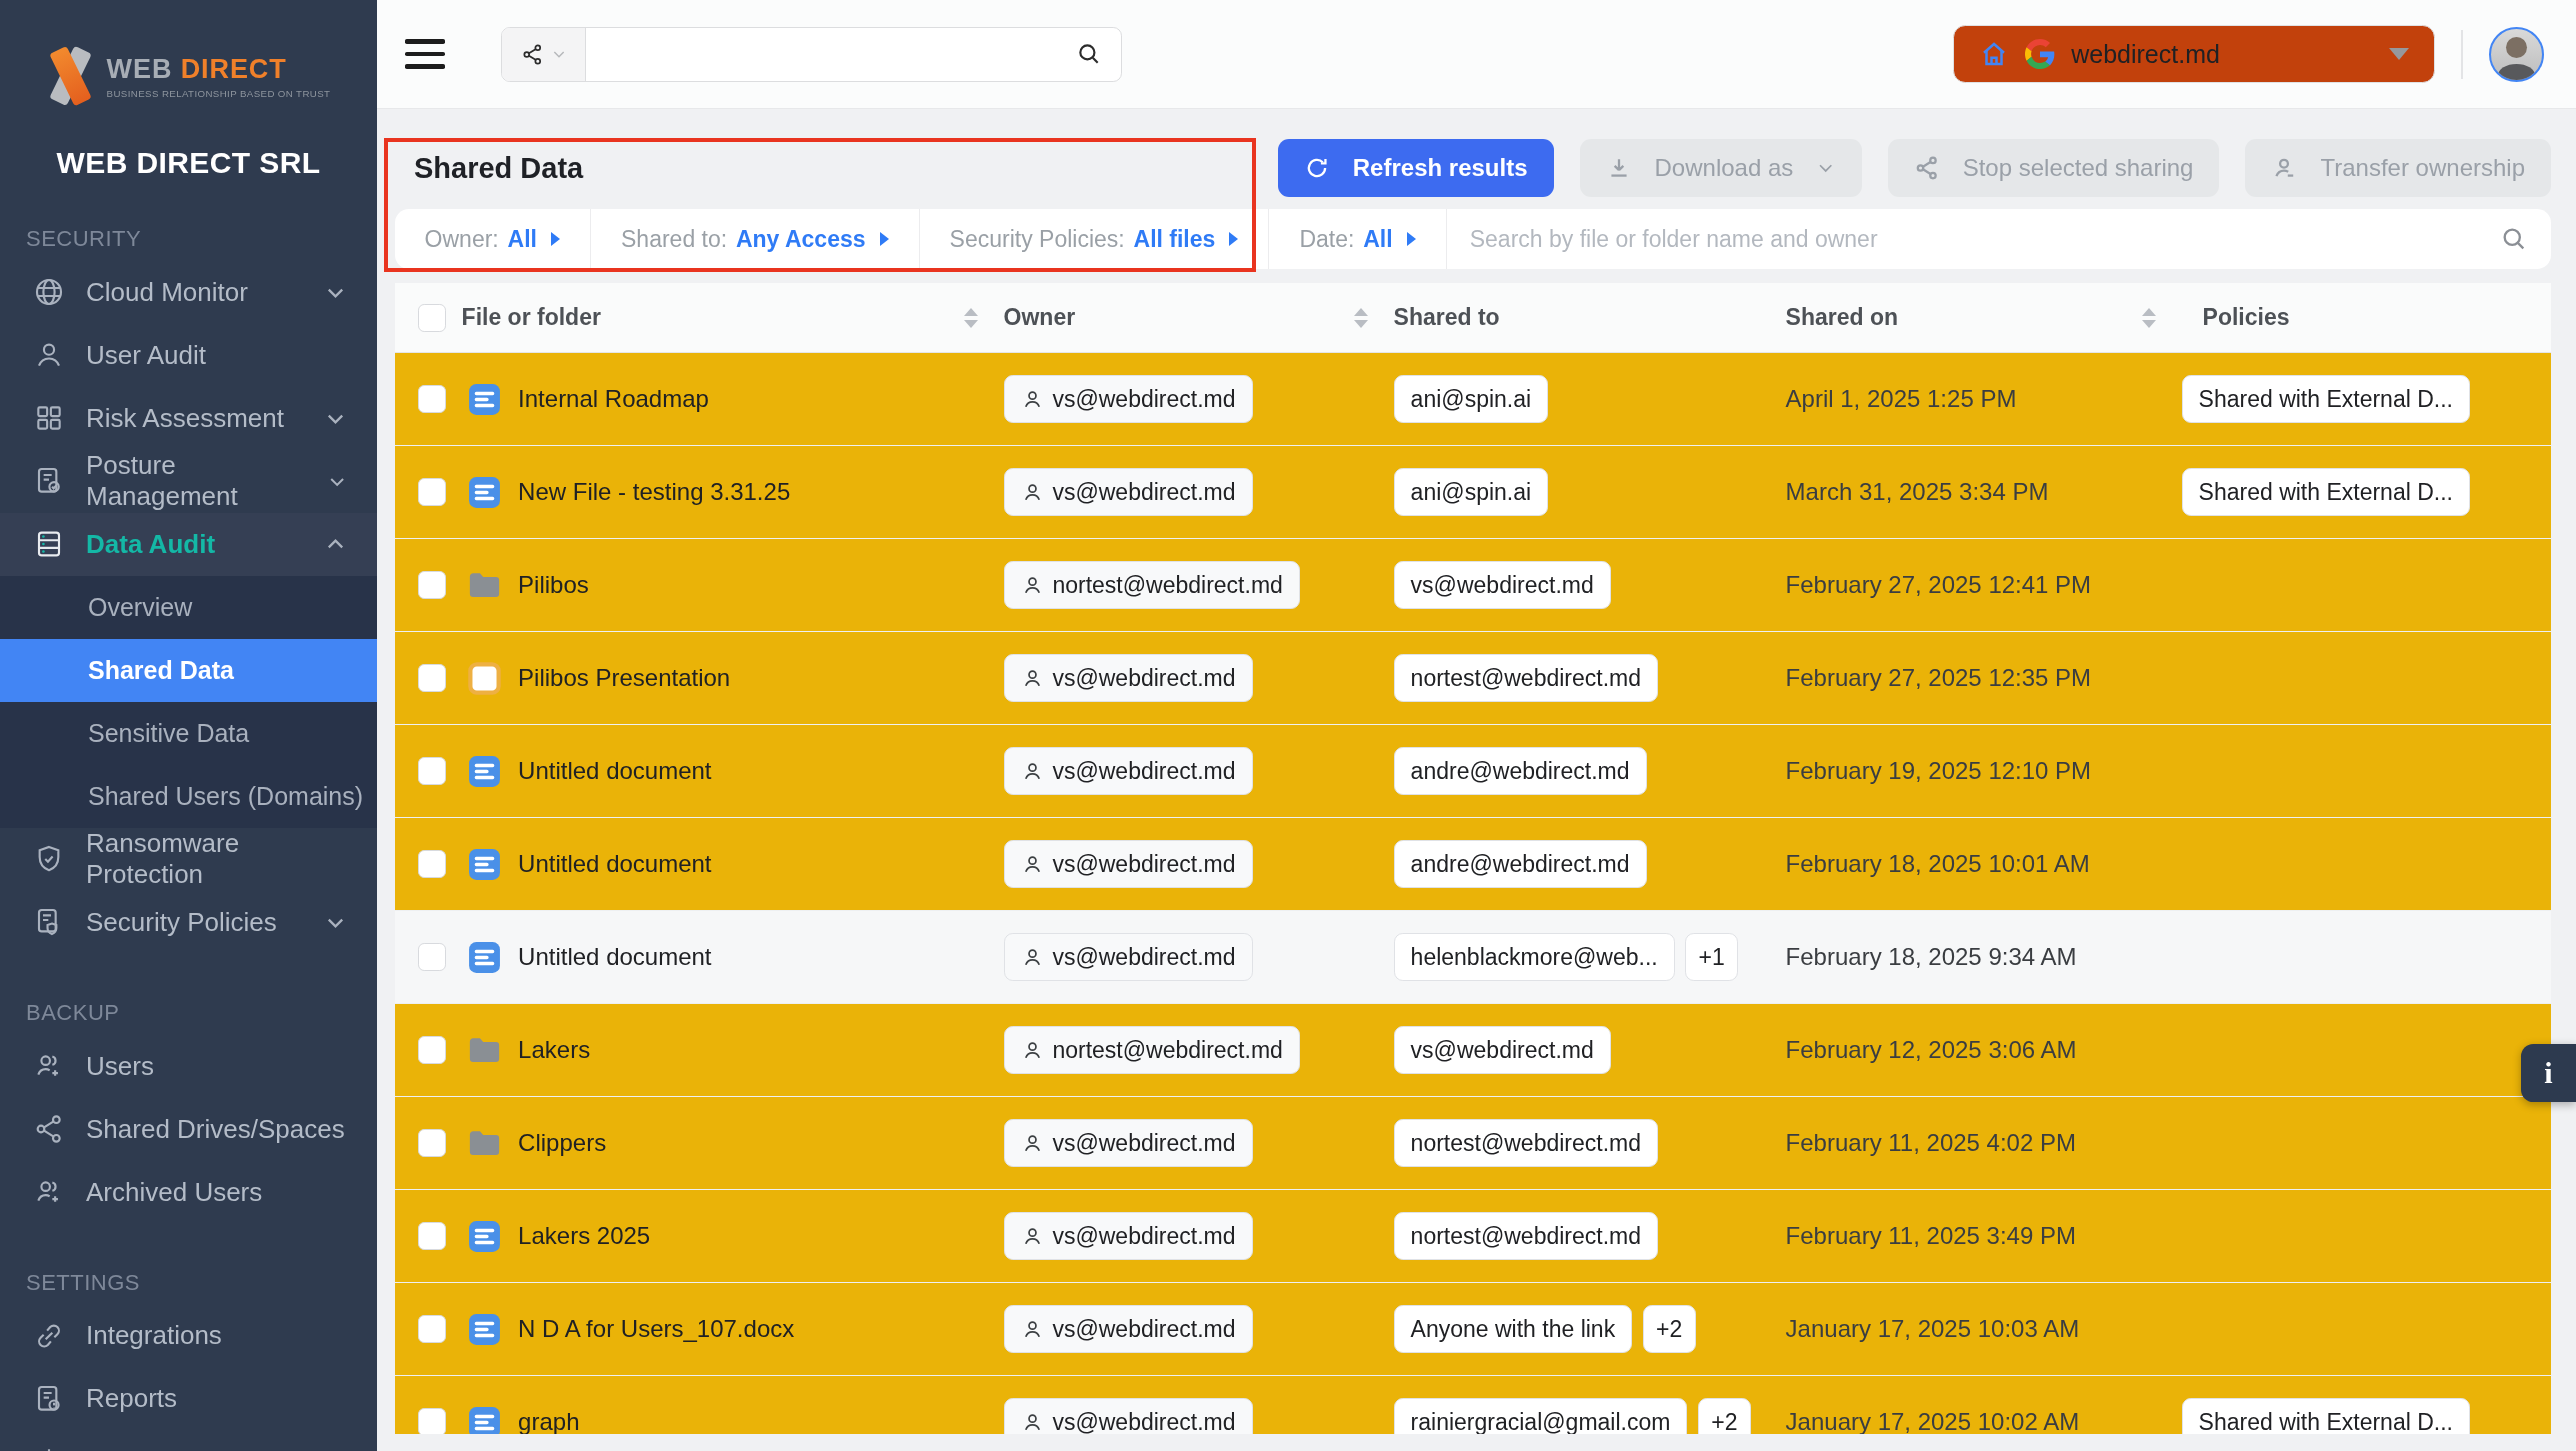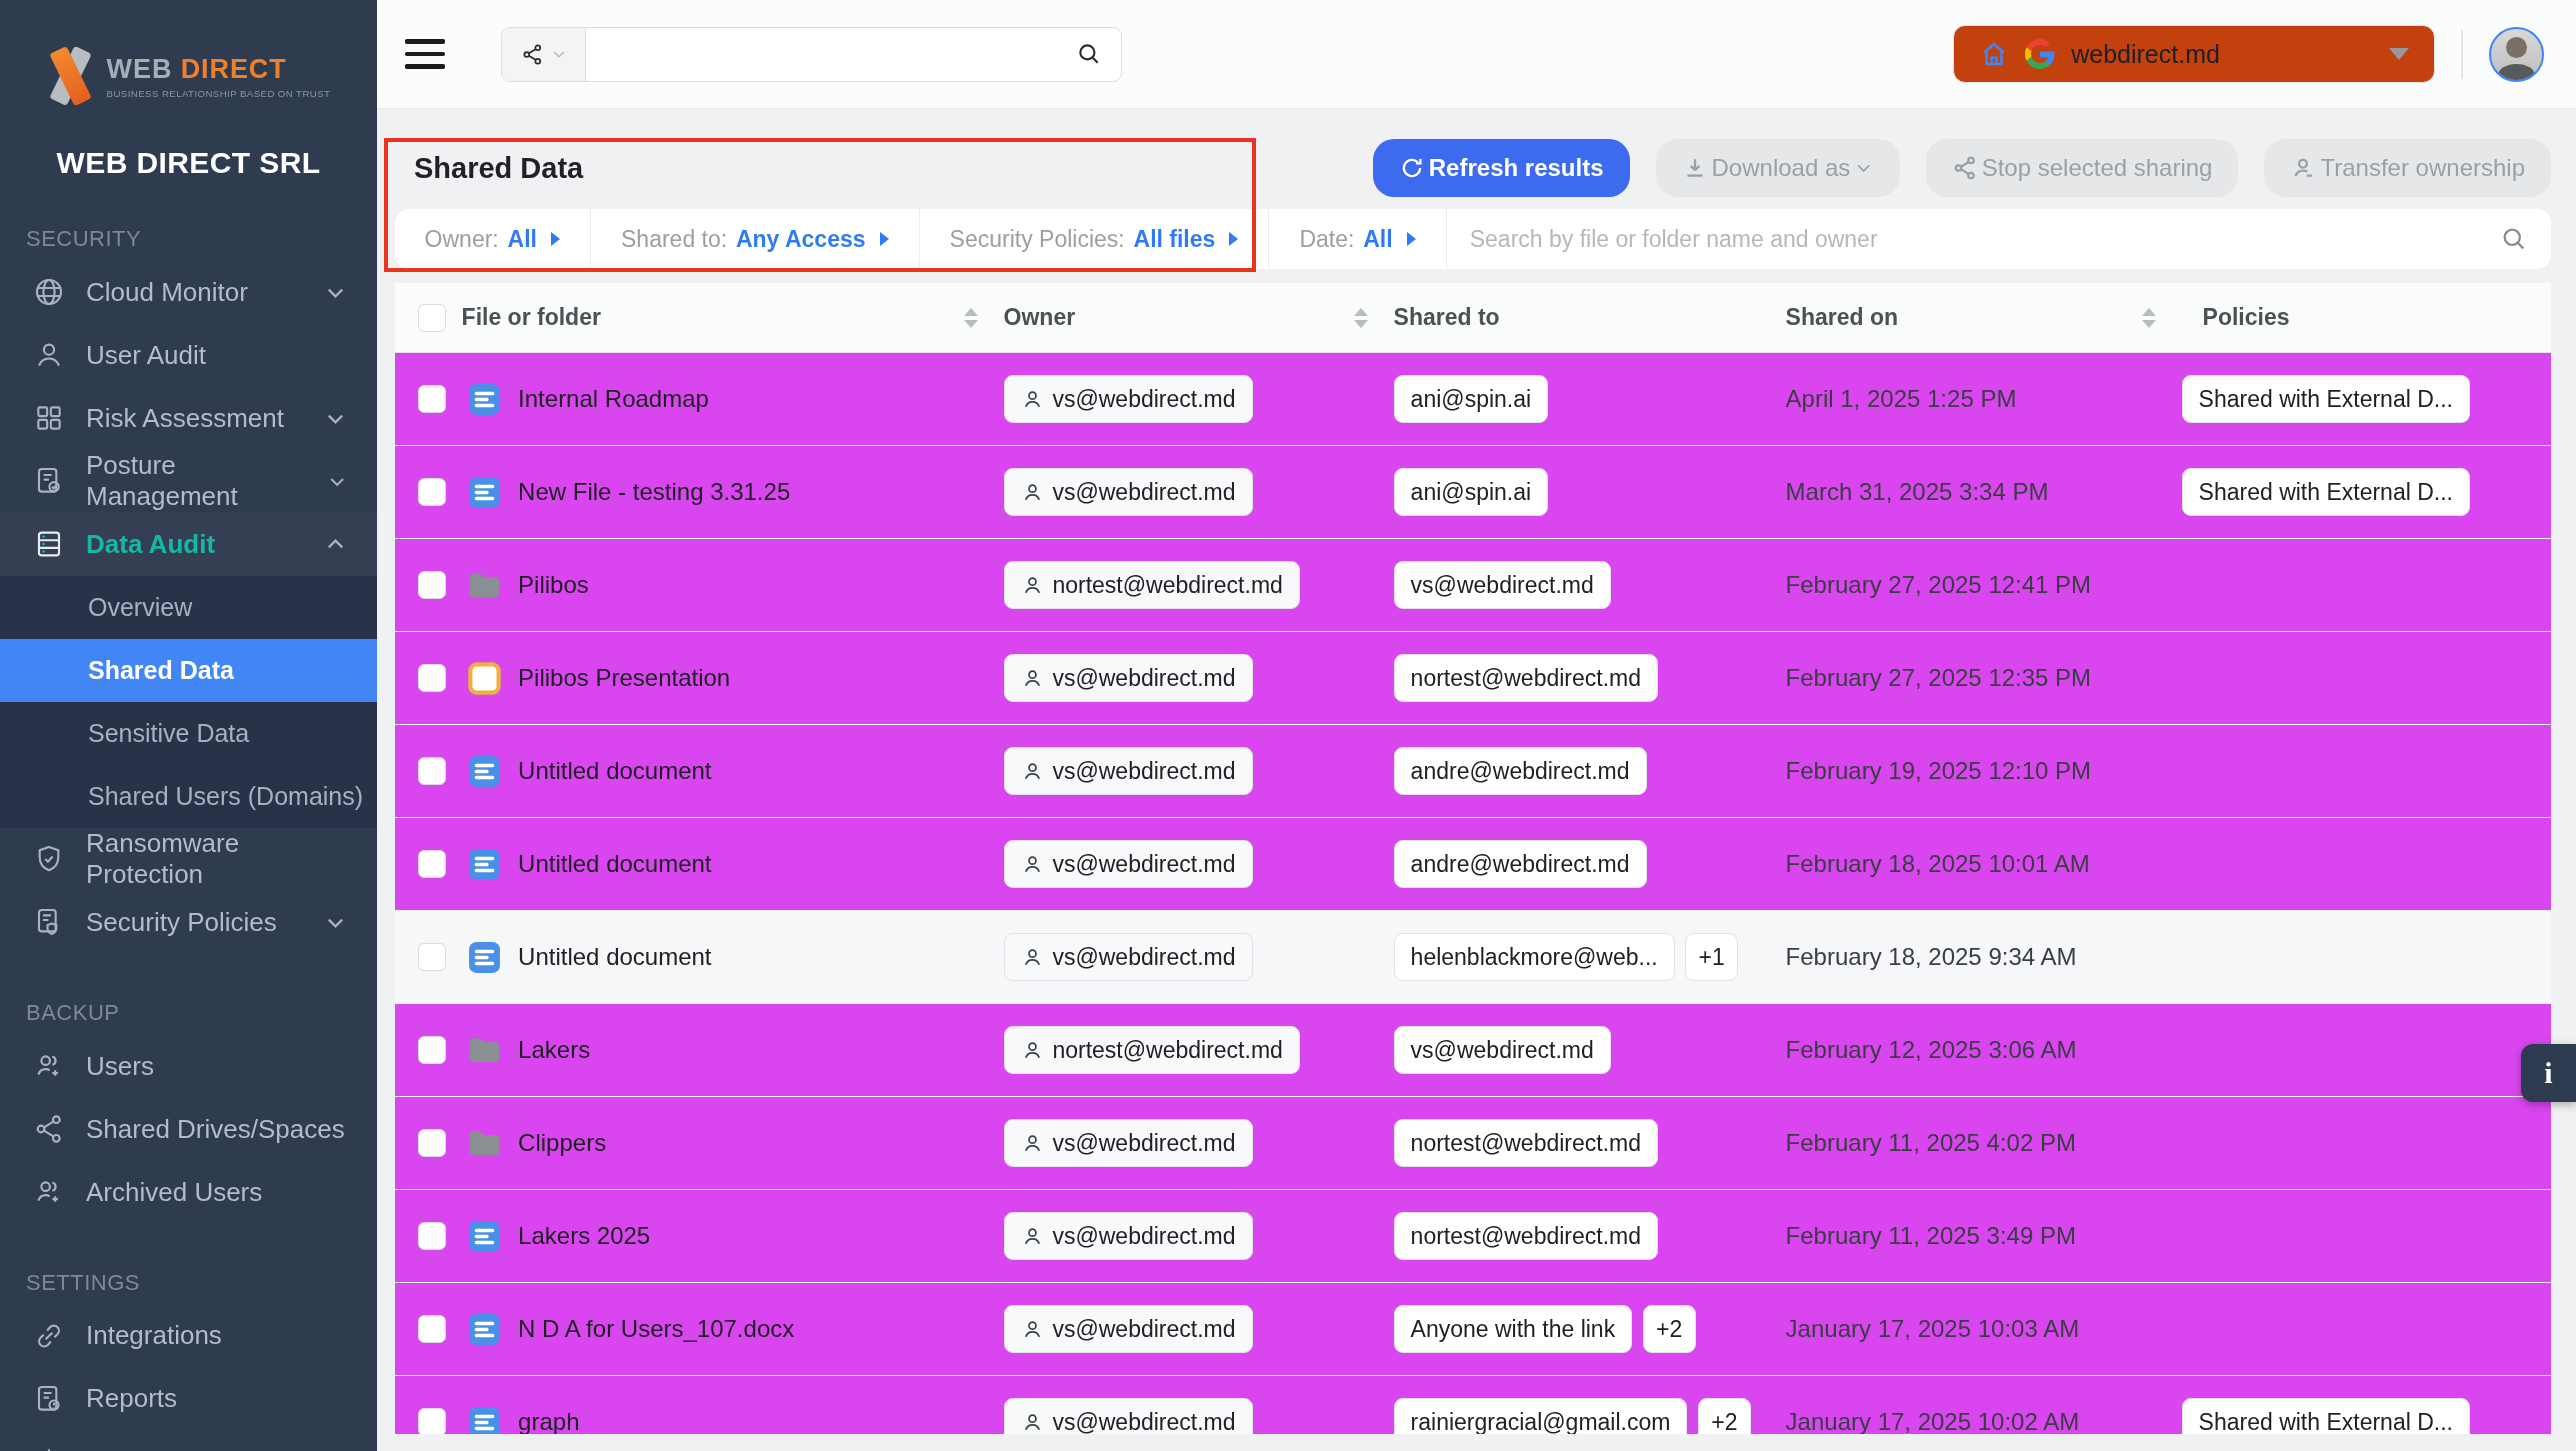--- a/index.html
+++ b/index.html
@@ -49,21 +49,21 @@
   .vdivider { width:1.8px; height:49px; background:#e3e4e6; margin:0 26px; }
   .avatar { width:55px; height:55px; border-radius:50%; border:2.6px solid #4285f4; background:linear-gradient(#d9d9d9,#bdbdbd); position:relative; overflow:hidden; cursor:pointer; }
   .avatar::before { content:""; position:absolute; top:8px; left:15px; width:21px; height:21px; border-radius:50%; background:#7c6f63; }
   .avatar::after { content:""; position:absolute; bottom:-7px; left:7px; width:37px; height:23px; border-radius:50% 50% 0 0; background:#58595c; }
 
   .content { position:relative; height:1343px; overflow:hidden; padding:0 25px 0 17.6px; background:#f0f1f3; }
 
   .header-row { margin-top:30px; height:58px; display:flex; align-items:center; }
   .page-title { font-size:29px; font-weight:700; color:#1f2126; margin-left:19.4px; }
   .header-buttons { margin-left:auto; display:flex; gap:26px; }
-  .btn { height:58px; border-radius:21px; display:flex; align-items:center; gap:4px; padding:0 26px; font-size:24px; cursor:pointer; border:none;text-align:center; }
+  .btn { height:58px; border-radius:11px; display:flex; align-items:center; gap:23px; padding:0 26px; font-size:24px; cursor:pointer; border:none;text-align:center; }
   .btn svg { width:26px; height:26px; fill:none; stroke-width:2.1; }
   .btn-primary { background:#3d6bf0; color:#fff; font-weight:600; }
   .btn-primary svg { stroke:#fff; }
   .btn-disabled { background:#e5e7e9; color:#9aa0a8; }
   .btn-disabled svg { stroke:#9aa0a8; }
   .btn .dl-chev { width:19.4px; height:19.4px; }
 
   .filter-bar { margin-top:12.3px; height:60px; background:#fff; border-radius:14px; display:flex; align-items:center; overflow:hidden; }
   .filter-seg { height:100%; display:flex; align-items:center; gap:8.8px; padding:0 30px; border-right:0.9px solid #ececee; cursor:pointer; white-space:nowrap; }
   .filter-label { font-size:23px; color:#9aa0a6; }
@@ -71,21 +71,21 @@
   .filter-caret { width:0; height:0; border-top:7px solid transparent; border-bottom:7px solid transparent; border-left:9.7px solid #2f7bf6; margin-left:5.3px; }
   .filter-search { flex:1; height:100%; display:flex; align-items:center; padding:0 23px; }
   .filter-search input { flex:1; border:none; outline:none; font-size:23px; color:#202124; background:transparent; }
   .filter-search input::placeholder { color:#b3b8bf; }
   .filter-search .mag { width:28px; height:28px; stroke:#8b8f95; fill:none; stroke-width:2; }
 
   .table-clip { margin-top:14px; height:1151px; overflow:hidden; background:#fff; }
   .thead, .trow { display:grid; grid-template-columns:67px 542px 390px 392px 396px 1fr; align-items:center; }
   .thead { height:70px; background:#fafbfb; border-bottom:0.9px solid #e4e6e8; }
   .th { font-size:23px; font-weight:700; color:#4d5156; display:flex; align-items:center; }
-  .trow { height:93px; background:#d946ef; border-bottom:0.9px solid #eef0f2; }
+  .trow { height:93px; background:#eab308; border-bottom:0.9px solid #eef0f2; }
   .trow.hl { background:#f6f7f8; }
   .checkbox { width:28px; height:28px; border:1.8px solid #d8dade; border-radius:6.2px; background:#fff; margin-left:23px; cursor:pointer; display:block; }
   .cell-file { display:flex; align-items:center; padding-left:3.5px; }
   .file-icon { width:39px; height:39px; flex:none; display:flex; }
   .file-icon svg { width:39px; height:39px; }
   .file-name { font-size:24px; color:#202124; margin-left:14px; white-space:nowrap; overflow:hidden; }
   .chip { display:inline-flex; align-items:center; gap:8.8px; height:48px; border:0.9px solid #e0e2e6; border-radius:8.8px; padding:0 16px; font-size:23px; color:#202124; background:#fff; cursor:pointer; white-space:nowrap; }
   .chip-owner { background:#f8f9fa; }
   .chip .pico { width:23px; height:23px; flex:none; }
   .chip-extra { padding:0 12.3px; margin-left:10.6px; }

